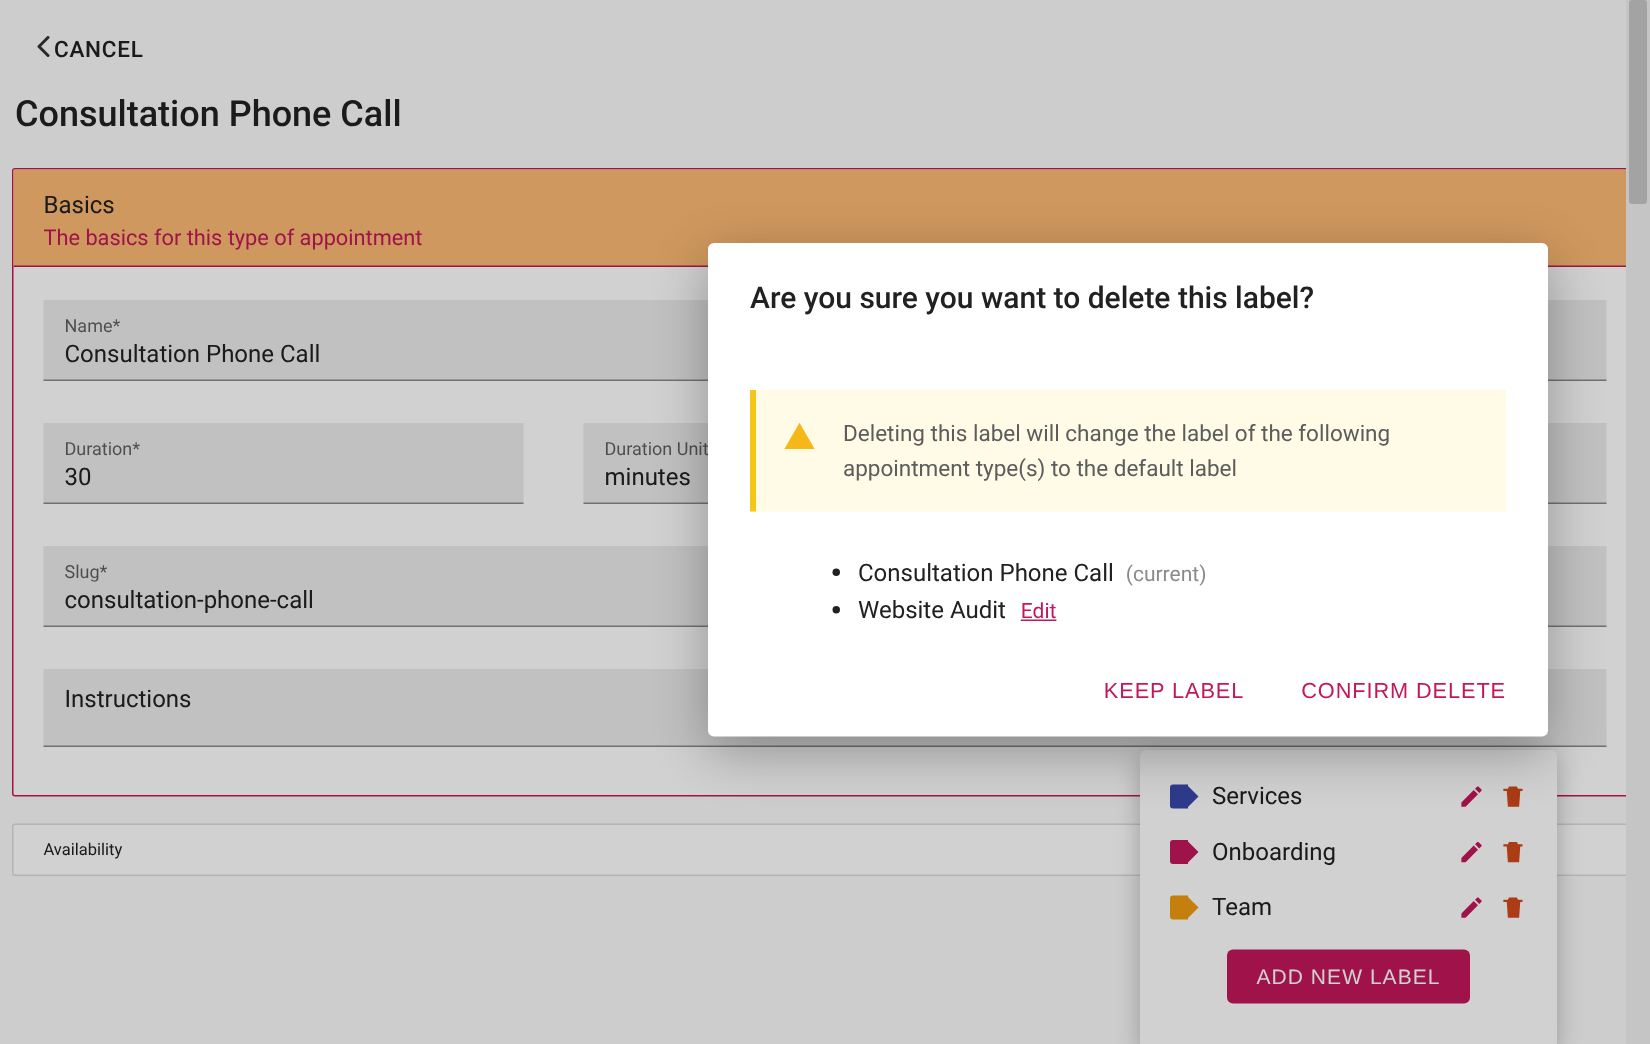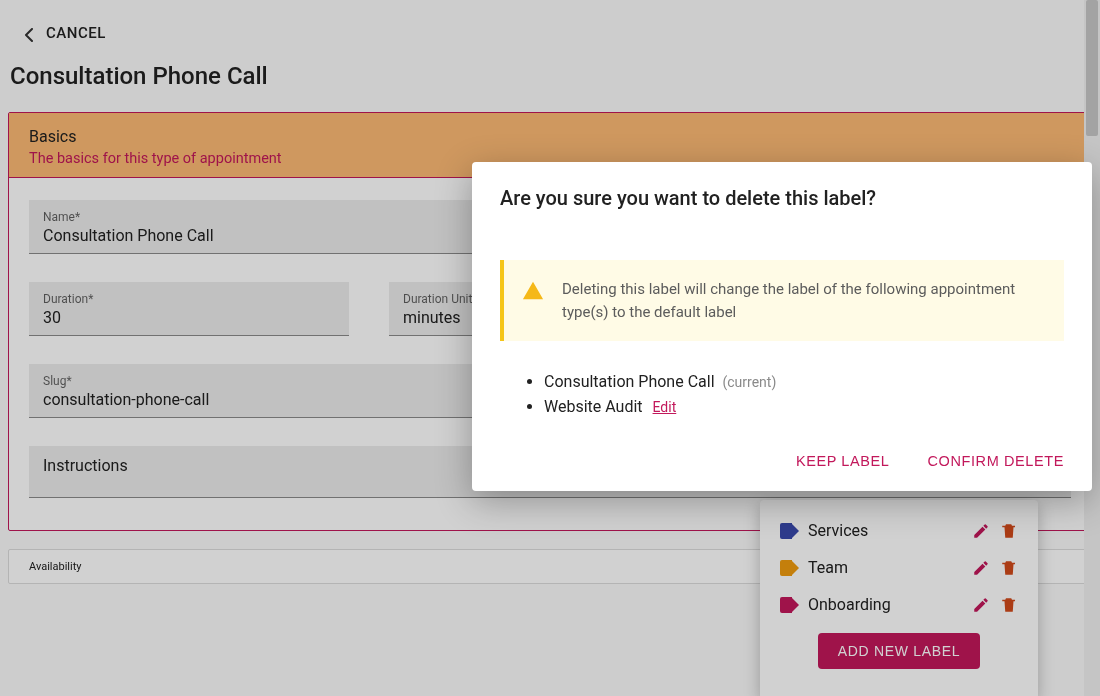--- a/index.html
+++ b/index.html
@@ -19,22 +19,22 @@
       background: rgba(0,0,0,0.18);
       z-index: 10;
     }
 
     .page {
       padding: 10px 8px 0 8px;
     }
 
     .cancel-row {
       display: flex;
-      align-items: flex-end;
-      gap: 12px;
+      align-items: flex-start;
+      gap: 2px;
       padding: 14px 12px 20px 16px;
       color: #212121;
       font-weight: 500;
       font-size: 15px;
       letter-spacing: 0.5px;
     }
     .cancel-row .chev {
       display:inline-flex; align-items:center;
     }
 
@@ -174,21 +174,21 @@
       padding: 10px 20px;
       border-radius: 4px;
       cursor: pointer;
     }
 
     
     .dialog {
       position: absolute;
       top: 162px;
       left: 472px;
-      width: 620px;
+      width: 560px;
       background: #fff;
       border-radius: 4px;
       box-shadow: 0 10px 36px rgba(0,0,0,0.3);
       z-index: 20;
       padding: 24px 28px 22px 28px;
     }
     .dialog-title {
       font-size: 20px;
       font-weight: 500;
       color: #212121;
@@ -215,20 +215,21 @@
       line-height: 1.5;
     }
     .affected-list {
       padding-left: 44px;
       margin-bottom: 34px;
     }
     .affected-list li {
       font-size: 16px;
       color: #212121;
       padding: 3px 0;
+      margin-left: 28px;
     }
     .affected-list .muted {
       color: #8a8a8a;
       font-size: 14px;
     }
     .affected-list .edit-link {
       color: #c2185b;
       font-size: 14px;
       text-decoration: underline;
       margin-left: 6px;
@@ -332,36 +333,36 @@
           <path fill="currentColor" d="M3 17.25V21h3.75l11-11-3.75-3.75-11 11zM20.7 7.04a1 1 0 0 0 0-1.41l-2.33-2.33a1 1 0 0 0-1.41 0l-1.83 1.83 3.75 3.75 1.82-1.84z"></path>
         </svg>
     </span>
     <span class="icon-btn danger">
       <svg width="18" height="18" viewBox="0 0 24 24">
           <path fill="currentColor" d="M6 7h12l-1 14H7L6 7zm3-4h6l1 2h4v2H3V5h4l1-2z"></path>
         </svg>
     </span>
   </div>
   <div class="label-row">
+    <span class="label-tag" style="--tag-color:#c2185b"></span>
+    <span class="label-text">Onboarding</span>
+    <span class="icon-btn edit">
+      <svg width="18" height="18" viewBox="0 0 24 24">
+          <path fill="currentColor" d="M3 17.25V21h3.75l11-11-3.75-3.75-11 11zM20.7 7.04a1 1 0 0 0 0-1.41l-2.33-2.33a1 1 0 0 0-1.41 0l-1.83 1.83 3.75 3.75 1.82-1.84z"></path>
+        </svg>
+    </span>
+    <span class="icon-btn danger">
+      <svg width="18" height="18" viewBox="0 0 24 24">
+          <path fill="currentColor" d="M6 7h12l-1 14H7L6 7zm3-4h6l1 2h4v2H3V5h4l1-2z"></path>
+        </svg>
+    </span>
+  </div>
+  <div class="label-row">
     <span class="label-tag" style="--tag-color:#ef9c0f"></span>
     <span class="label-text">Team</span>
-    <span class="icon-btn edit">
-      <svg width="18" height="18" viewBox="0 0 24 24">
-          <path fill="currentColor" d="M3 17.25V21h3.75l11-11-3.75-3.75-11 11zM20.7 7.04a1 1 0 0 0 0-1.41l-2.33-2.33a1 1 0 0 0-1.41 0l-1.83 1.83 3.75 3.75 1.82-1.84z"></path>
-        </svg>
-    </span>
-    <span class="icon-btn danger">
-      <svg width="18" height="18" viewBox="0 0 24 24">
-          <path fill="currentColor" d="M6 7h12l-1 14H7L6 7zm3-4h6l1 2h4v2H3V5h4l1-2z"></path>
-        </svg>
-    </span>
-  </div>
-  <div class="label-row">
-    <span class="label-tag" style="--tag-color:#c2185b"></span>
-    <span class="label-text">Onboarding</span>
     <span class="icon-btn edit">
       <svg width="18" height="18" viewBox="0 0 24 24">
           <path fill="currentColor" d="M3 17.25V21h3.75l11-11-3.75-3.75-11 11zM20.7 7.04a1 1 0 0 0 0-1.41l-2.33-2.33a1 1 0 0 0-1.41 0l-1.83 1.83 3.75 3.75 1.82-1.84z"></path>
         </svg>
     </span>
     <span class="icon-btn danger">
       <svg width="18" height="18" viewBox="0 0 24 24">
           <path fill="currentColor" d="M6 7h12l-1 14H7L6 7zm3-4h6l1 2h4v2H3V5h4l1-2z"></path>
         </svg>
     </span>

